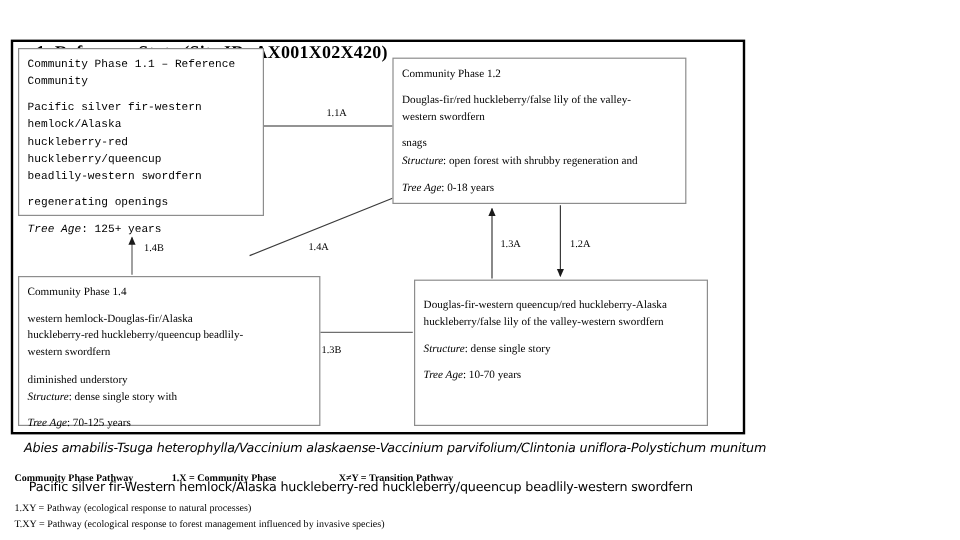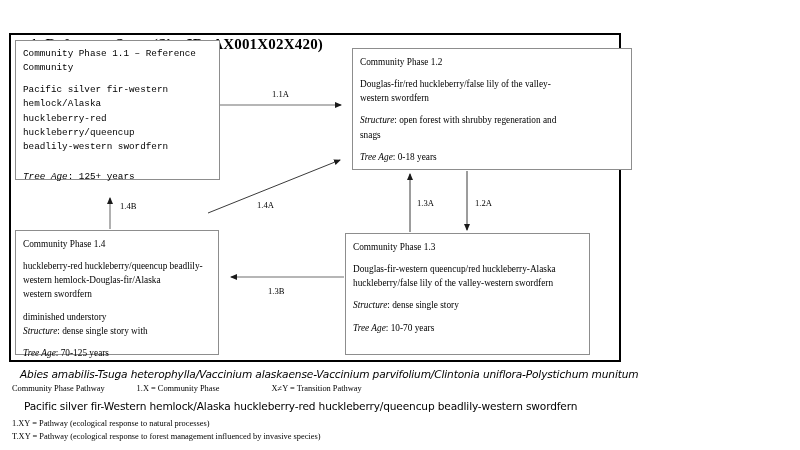--- a/index.html
+++ b/index.html
@@ -43,22 +43,22 @@
     background:#ffffff;
     padding:6px 7px 5px 7px;
     font-size:9.3px;
     line-height:1.52;
   }
   .phase-box p{margin:0;}
   .phase-box .gap{height:8px;}
   .phase-box .lbl{font-style:italic;}
 
   #box-11{left:15px;  top:40px;  width:205px; height:140px;font-family:Liberation Mono, monospace;}
-  #box-12{left:352px; top:48px;  width:280px; height:122px;}
-  #box-14{left:15px;  top:230px; width:204px; height:125px;}
+  #box-12{left:327px; top:48px;  width:245px; height:122px;}
+  #box-14{left:15px;  top:230px; width:252px; height:125px;}
   #box-13{left:345px; top:233px; width:245px; height:122px;}
 
   
   .arrow-label{
     position:absolute;
     font-size:8.6px;
     white-space:nowrap;
   }
   svg.wires{
     position:absolute;
@@ -79,21 +79,21 @@
   }
   #caption-sci{ top:368px; font-style:italic; left:20px;}
   #caption-com{ top:400px; left:24px;}
 
   .legend{
     position:absolute;
     left:12px;
     font-size:8.4px;
     white-space:nowrap;
   }
-  #legend-row-0{top:384px;}
+  #legend-row-0{top:394px;font-weight:bold;}
   #legend-row-1{top:419px;}
   #legend-row-2{top:432px;}
   .legend .seg{display:inline-block;}
   .legend .seg-1{margin-left:32px;}
   .legend .seg-2{margin-left:52px;}
 </style>
 </head>
 <body>
 
 <div id="canvas">
@@ -129,51 +129,51 @@
   <div class="arrow-label" style="left:268px; top:286px;">1.3B</div>
 
   <div class="phase-box" id="box-11">
     <p>Community  Phase 1.1 – Reference</p>
     <p>Community</p>
     <div class="gap"></div>
     <p>Pacific  silver  fir-western  hemlock/Alaska</p>
     <p>huckleberry-red  huckleberry/queencup</p>
     <p>beadlily-western  swordfern</p>
     <div class="gap"></div>
+    <p>regenerating  openings</p>
     <div class="gap"></div>
     <p><span class="lbl">Tree Age</span><span>: 125+ years</span></p>
   </div>
 
   <div class="phase-box" id="box-12">
     <p>Community  Phase 1.2</p>
     <div class="gap"></div>
     <p>Douglas-fir/red  huckleberry/false  lily  of the valley-</p>
     <p>western  swordfern</p>
     <div class="gap"></div>
+    <p>snags</p>
     <p><span class="lbl">Structure</span><span>: open forest with  shrubby  regeneration  and</span></p>
-    <p>snags</p>
     <div class="gap"></div>
     <p><span class="lbl">Tree Age</span><span>: 0-18 years</span></p>
   </div>
 
   <div class="phase-box" id="box-14">
     <p>Community  Phase 1.4</p>
     <div class="gap"></div>
+    <p>western  hemlock-Douglas-fir/Alaska</p>
     <p>huckleberry-red  huckleberry/queencup  beadlily-</p>
-    <p>western  hemlock-Douglas-fir/Alaska</p>
     <p>western  swordfern</p>
     <div class="gap"></div>
     <p>diminished  understory</p>
     <p><span class="lbl">Structure</span><span>: dense single  story with</span></p>
     <div class="gap"></div>
     <p><span class="lbl">Tree Age</span><span>: 70-125 years</span></p>
   </div>
 
   <div class="phase-box" id="box-13">
-    <p>Community  Phase 1.3</p>
     <div class="gap"></div>
     <p>Douglas-fir-western  queencup/red  huckleberry-Alaska</p>
     <p>huckleberry/false  lily  of the valley-western  swordfern</p>
     <div class="gap"></div>
     <p><span class="lbl">Structure</span><span>: dense single  story</span></p>
     <div class="gap"></div>
     <p><span class="lbl">Tree Age</span><span>: 10-70 years</span></p>
   </div>
 
   <div class="caption" id="caption-sci">Abies amabilis-Tsuga heterophylla/Vaccinium alaskaense-Vaccinium parvifolium/Clintonia uniflora-Polystichum munitum</div>

